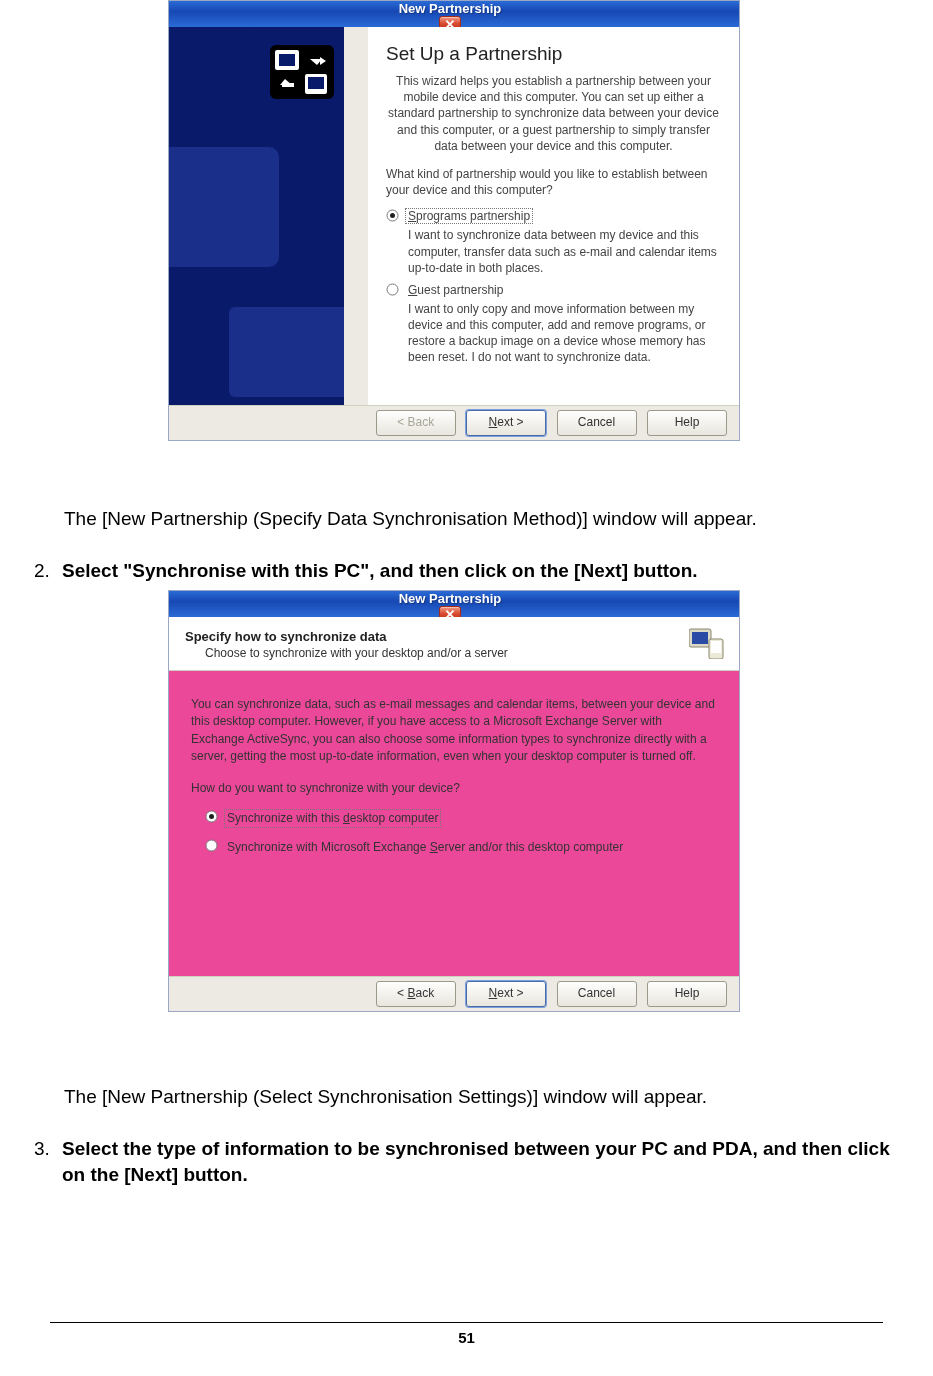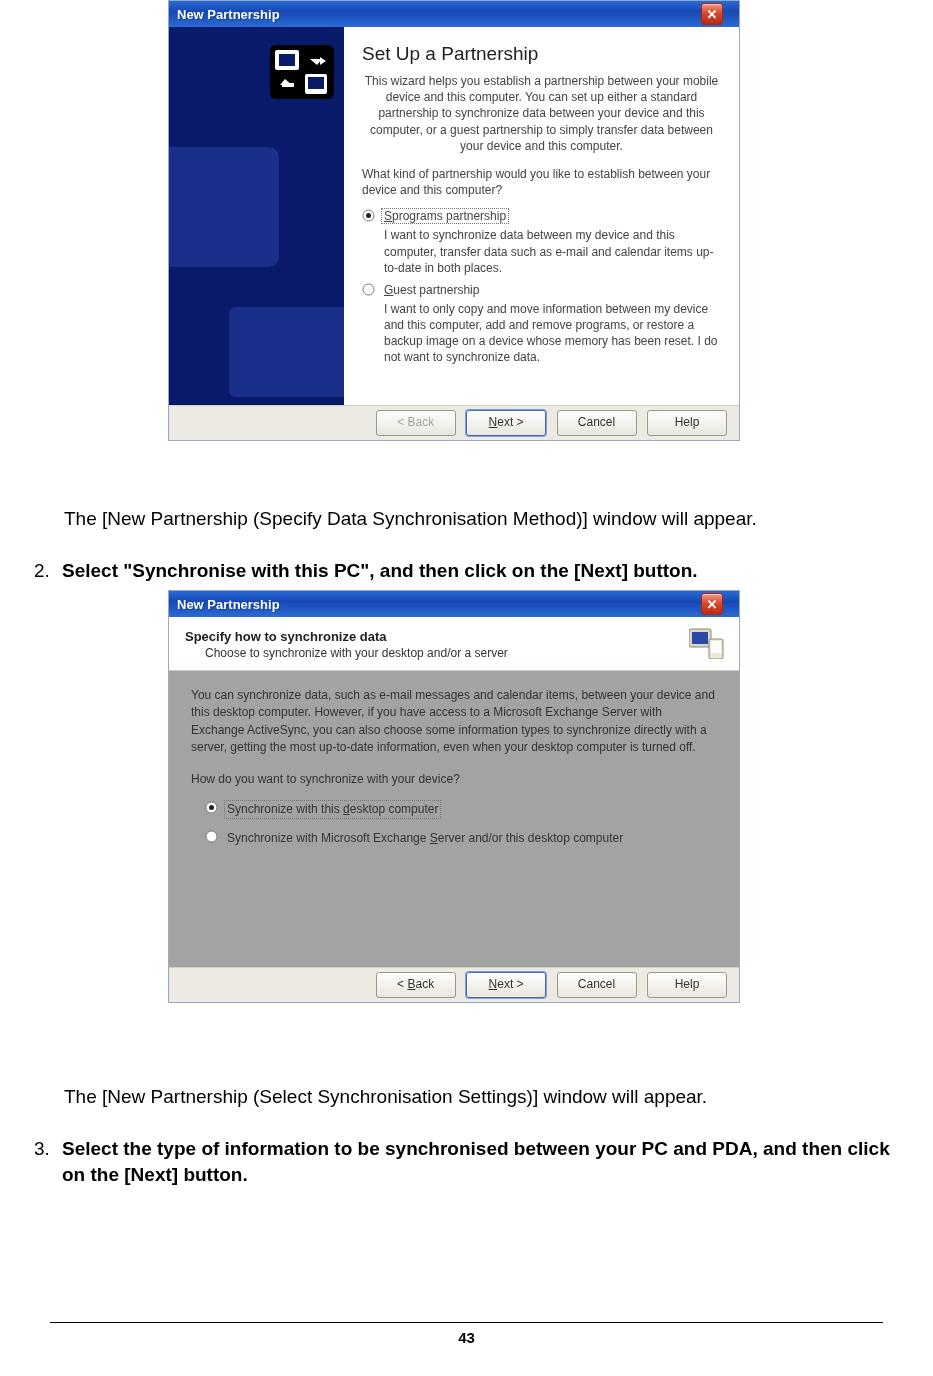--- a/index.html
+++ b/index.html
@@ -25,32 +25,33 @@
   }
   .titlebar {
     height: 26px;
     background: linear-gradient(#2a6bd6, #1748b4 40%, #2a6bd6);
     display: flex;
     align-items: center;
     padding: 0 16px 0 8px;
     color: #fff;
     font-size: 13px;
     font-weight: bold;
+    flex-direction: column;
   }
   .titlebar .title { flex: 1; text-shadow: 1px 1px 1px rgba(0,0,0,.3); }
   .close {
     width: 20px; height: 20px;
     background: linear-gradient(#f19a86, #d84a2f 45%, #b82a12);
     border: 1px solid #a82a12;
     border-radius: 3px;
     display: flex; align-items: center; justify-content: center;
     font-size: 13px; font-weight: bold; color: #fff;
     box-shadow: inset 0 1px 0 rgba(255,255,255,.4);
   }
-  .body-area { display: flex; }
+  .body-area { display: flex; gap: 24px; }
   .sidebar {
     width: 175px;
     background: #0a1a6a;
     position: relative;
     overflow: hidden;
   }
   .sidebar .sync-icon {
     position: absolute; top: 18px; right: 10px;
     width: 64px; height: 54px;
   }
@@ -108,22 +109,22 @@
     border-bottom: 1px solid #cfcfbf;
     position: relative;
   }
   .header-strip .hs-title { font-weight: bold; font-size: 13px; color: #222; }
   .header-strip .hs-sub { font-size: 12px; color: #333; margin-left: 20px; margin-top: 2px; }
   .hs-icon {
     position: absolute; right: 12px; top: 8px;
     width: 38px; height: 34px;
   }
   .body2 {
-    background: #a3a3a3;
-    padding: 16px 22px 20px 22px;
+    background: #ec4899;
+    padding: 25px 22px 20px 22px;
     font-size: 12px;
     color: #333;
     line-height: 1.45;
   }
   
   .inst {
     font-size: 19px;
     line-height: 1.35;
     margin: 26px 24px 0 64px;
   }
@@ -276,16 +277,16 @@
   </div>
 
   <div class="inst" style="position:absolute; top:1058px;">The [New Partnership (Select Synchronisation Settings)] window will appear.</div>
 
   <div class="step" style="position:absolute; top:1114px; right:2px;">
     <span class="num">3.</span>
     <span>Select the type of information to be synchronised between your PC and PDA, and then click on the [Next] button.</span>
   </div>
 
   <div class="pgfooter">
-    <span>43</span>
+    <span>51</span>
   </div>
 
 </div>
 
 </body></html>

